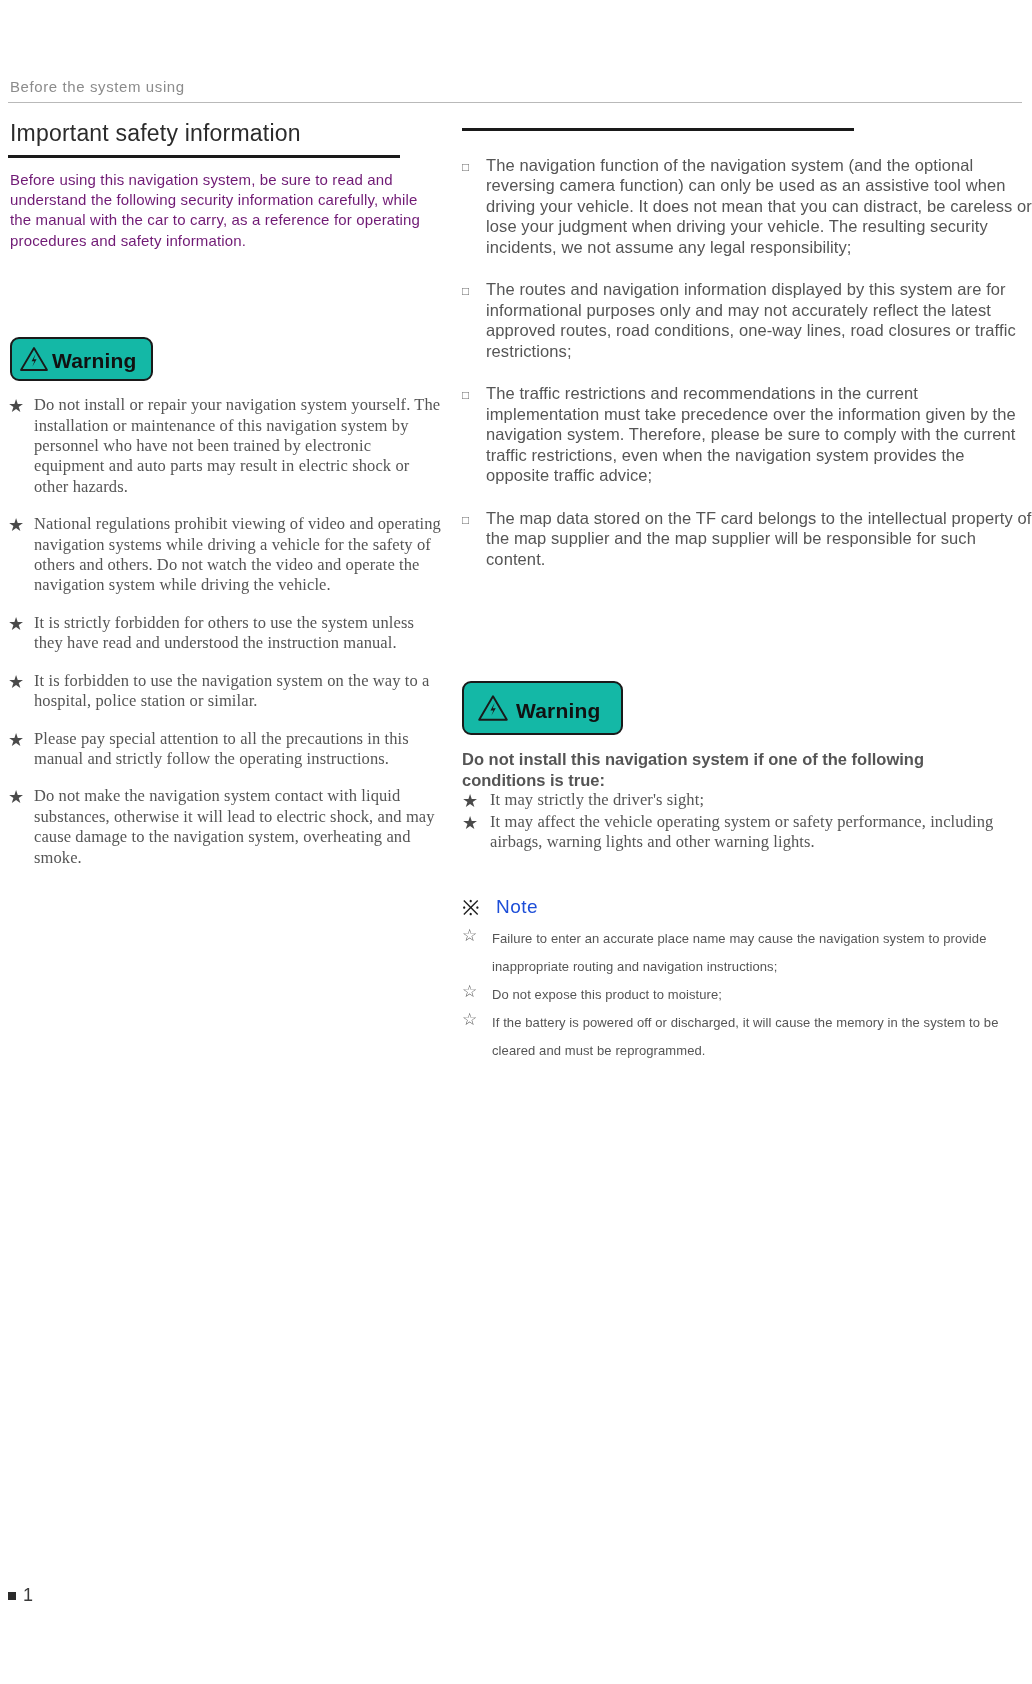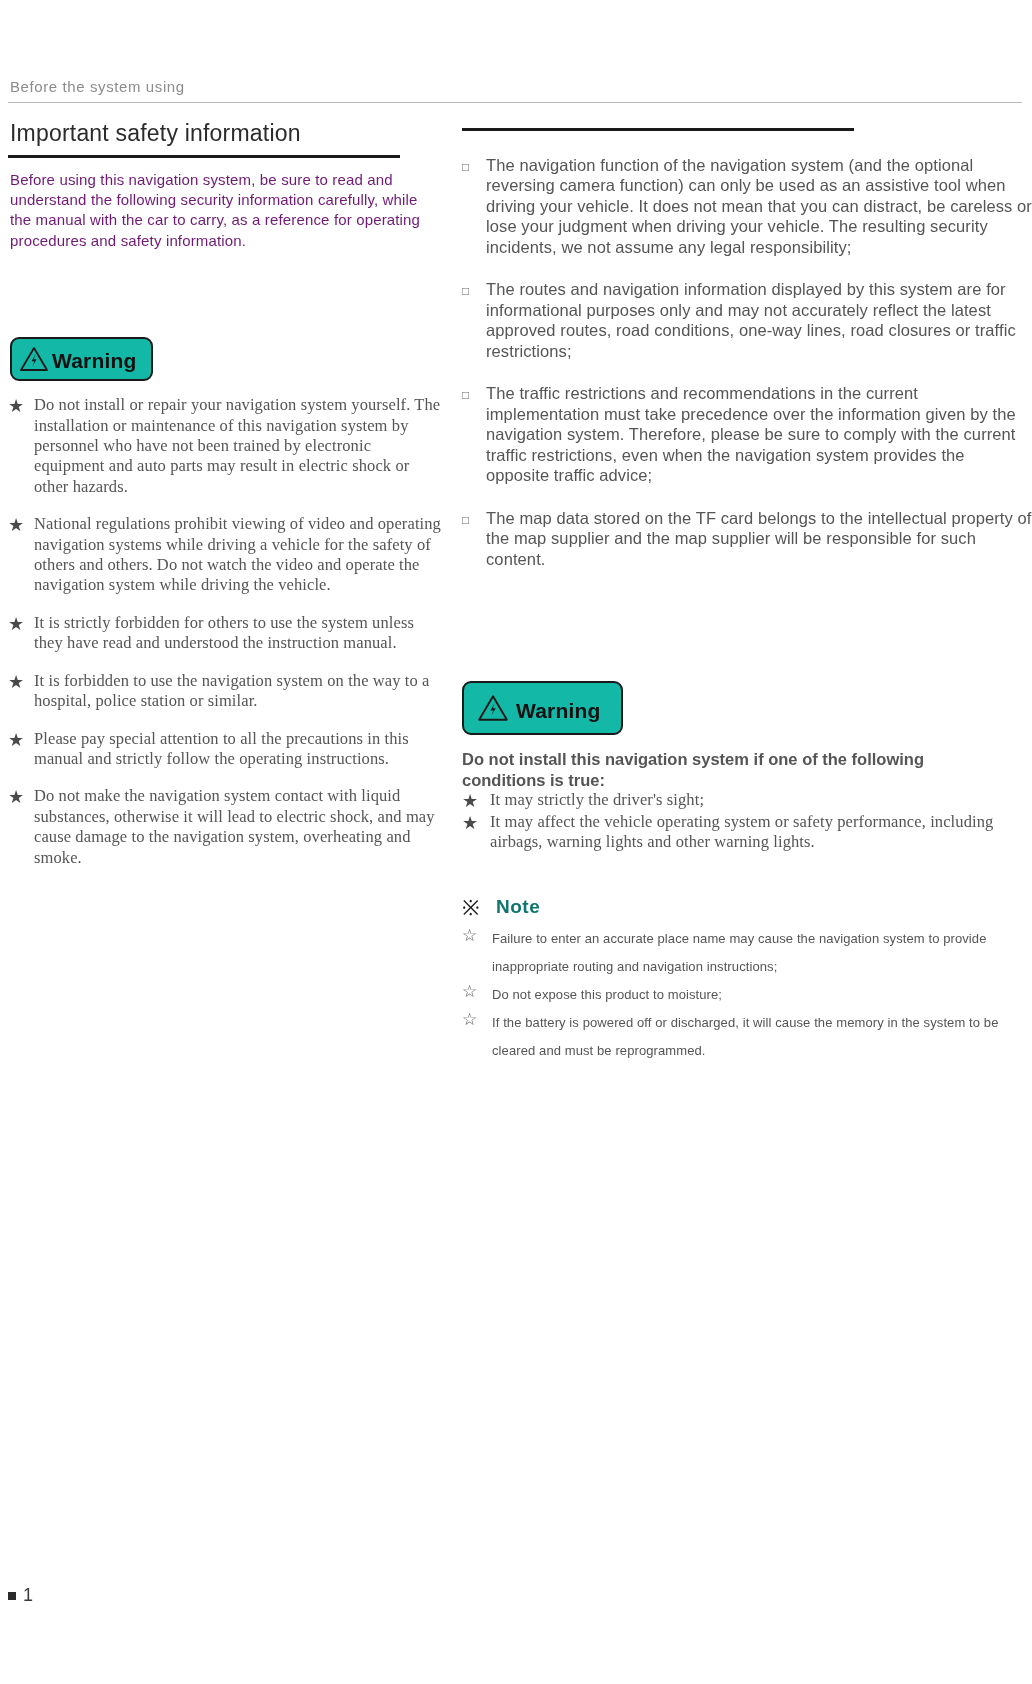--- a/index.html
+++ b/index.html
@@ -222,22 +222,22 @@
   .note-head .note-mark {
     font-size: 21px;
     color: #1a1a1a;
     width: 34px;
     flex: 0 0 34px;
     text-align: left;
     line-height: 1;
   }
   .note-head .note-title {
     font-size: 19px;
-    font-weight: bold;
-    color: #0f766e;
+    font-weight: normal;
+    color: #1d4ed8;
     letter-spacing: 0.5px;
   }
   .note-list { margin-top: 7px; }
   .note-item {
     display: flex;
     align-items: flex-start;
     margin-bottom: 0px;
   }
   .note-item .marker {
     width: 30px;

